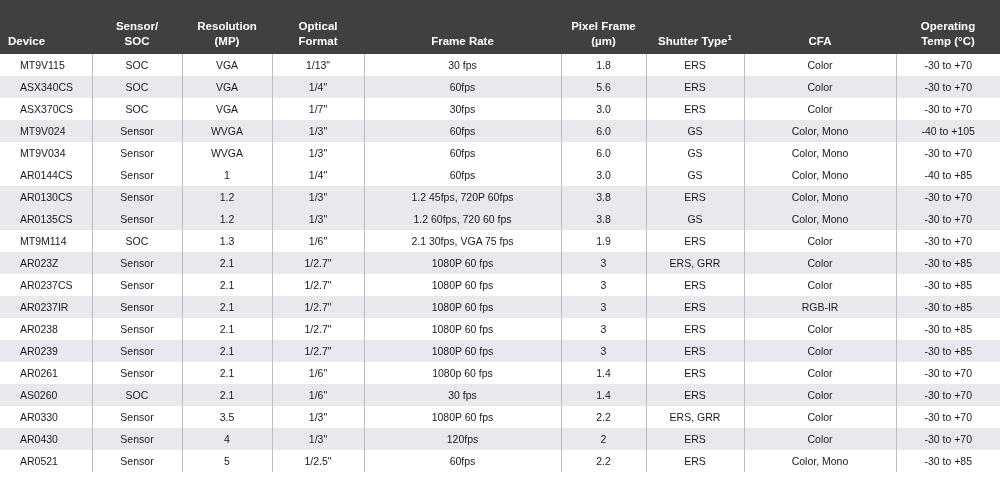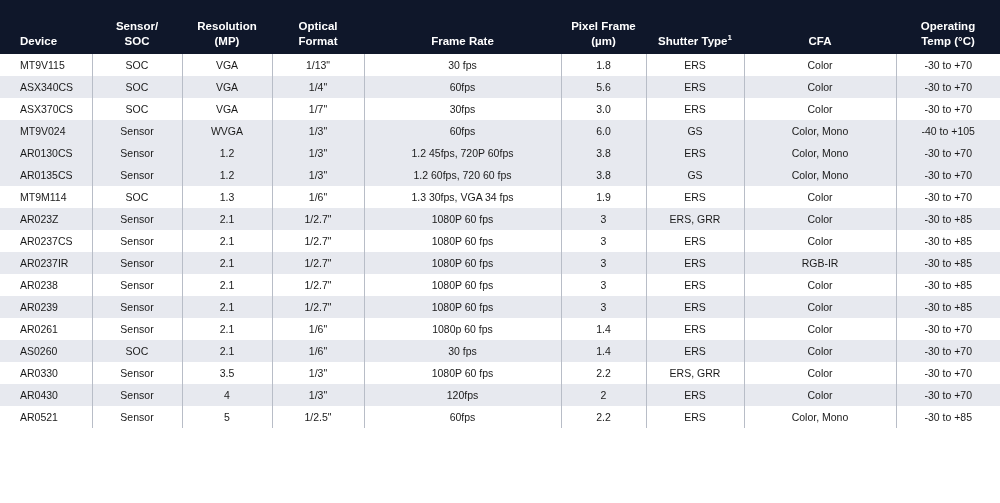--- a/index.html
+++ b/index.html
@@ -12,35 +12,35 @@
     width: 1000px;
     height: 503px;
     overflow: hidden;
   }
   table.spec-table {
     border-collapse: collapse;
     width: 1000px;
     table-layout: fixed;
   }
   table.spec-table thead th {
-    background: #0f172a;
+    background: #404040;
     color: #ffffff;
     font-size: 11.5px;
     font-weight: bold;
     text-align: center;
     vertical-align: bottom;
     padding: 4px 3px 6px 3px;
     height: 44px;
     border: none;
     line-height: 1.25;
     margin-top: 48px;
   }
   table.spec-table thead th.left-head {
     text-align: left;
-    padding-left: 20px;
+    padding-left: 8px;
   }
   table.spec-table tbody td {
     font-size: 10.5px;
     color: #1a1a1a;
     text-align: center;
     padding: 2px 3px;
     height: 18px;
     border-right: 1px solid #b8bdc7;
     white-space: nowrap;
     overflow: hidden;
@@ -166,20 +166,42 @@
         <td class="device-cell">MT9V024</td>
         <td>Sensor</td>
         <td>WVGA</td>
         <td>1/3"</td>
         <td>60fps</td>
         <td>6.0</td>
         <td>GS</td>
         <td>Color, Mono</td>
         <td>-40 to +105</td>
       </tr>
+      <tr class="row-even">
+        <td class="device-cell">MT9V034</td>
+        <td>Sensor</td>
+        <td>WVGA</td>
+        <td>1/3"</td>
+        <td>60fps</td>
+        <td>6.0</td>
+        <td>GS</td>
+        <td>Color, Mono</td>
+        <td>-30 to +70</td>
+      </tr>
+      <tr class="row-even">
+        <td class="device-cell">AR0144CS</td>
+        <td>Sensor</td>
+        <td>1</td>
+        <td>1/4"</td>
+        <td>60fps</td>
+        <td>3.0</td>
+        <td>GS</td>
+        <td>Color, Mono</td>
+        <td>-40 to +85</td>
+      </tr>
       <tr class="row-odd">
         <td class="device-cell">AR0130CS</td>
         <td>Sensor</td>
         <td>1.2</td>
         <td>1/3"</td>
         <td>1.2 45fps, 720P 60fps</td>
         <td>3.8</td>
         <td>ERS</td>
         <td>Color, Mono</td>
         <td>-30 to +70</td>
@@ -193,21 +215,21 @@
         <td>3.8</td>
         <td>GS</td>
         <td>Color, Mono</td>
         <td>-30 to +70</td>
       </tr>
       <tr class="row-even">
         <td class="device-cell">MT9M114</td>
         <td>SOC</td>
         <td>1.3</td>
         <td>1/6"</td>
-        <td>1.3 30fps, VGA 34 fps</td>
+        <td>2.1 30fps, VGA 75 fps</td>
         <td>1.9</td>
         <td>ERS</td>
         <td>Color</td>
         <td>-30 to +70</td>
       </tr>
       <tr class="row-odd">
         <td class="device-cell">AR023Z</td>
         <td>Sensor</td>
         <td>2.1</td>
         <td>1/2.7"</td>

